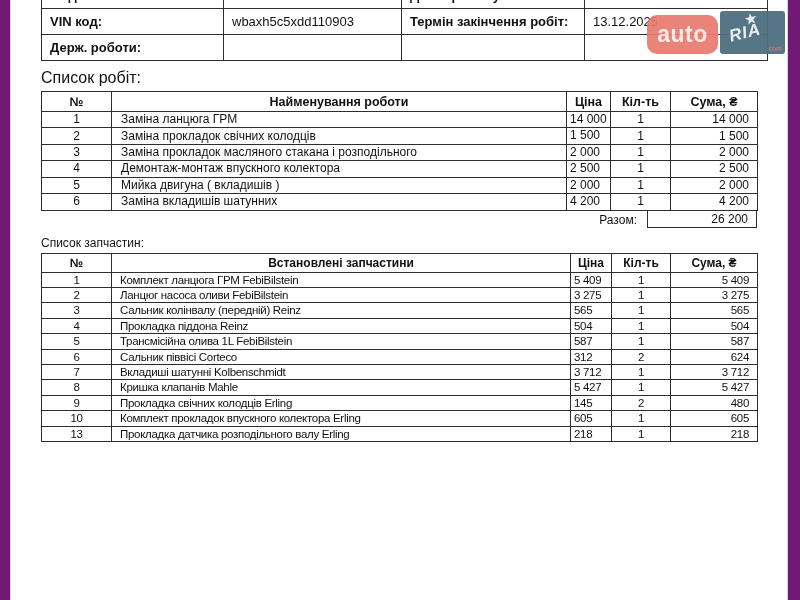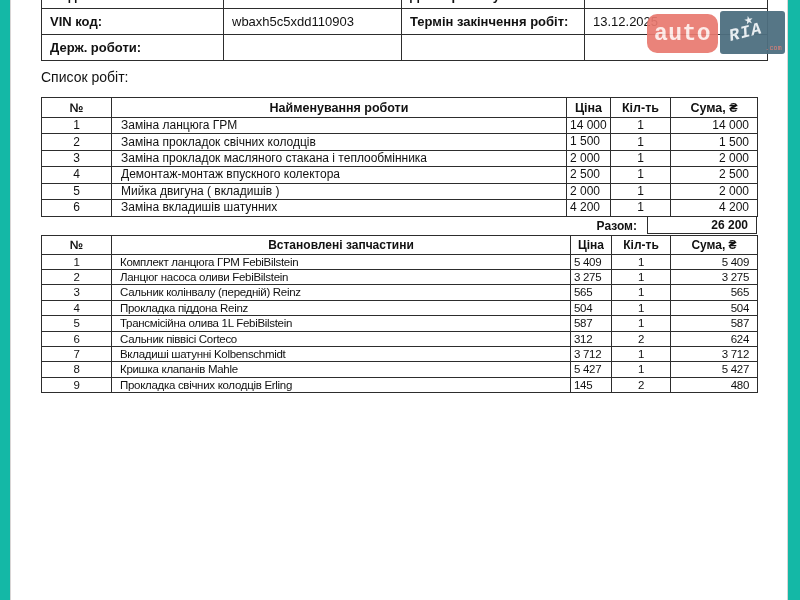--- a/index.html
+++ b/index.html
@@ -5,21 +5,21 @@
   html,body{margin:0;padding:0;}
   body{
     font-family:"Liberation Sans","DejaVu Sans",sans-serif;
     background:#e9e7e7;
     color:#111;
   }
   .stage{
     position:relative;
     width:800px;height:600px;
     overflow:hidden;
-    background:#14b8a6;
+    background:#701a75;
   }
   .page{
     position:absolute;
     left:10px; top:-18px;
     width:778px; height:700px;
     background:#ffffff;
     border-left:1px solid #d8d5d5;
     border-right:1px solid #d8d5d5;
     box-sizing:border-box;
     padding:0 0 0 30px;
@@ -30,21 +30,21 @@
   .info-table{width:726px;font-size:13px;}
   .info-table td{
     border:1.4px solid #2d2d2d;
     height:26px;
     padding:2px 8px;
     vertical-align:middle;
     white-space:nowrap;
   }
   .info-table td.lbl{font-weight:bold;}
   
-  .caption{font-size:14px;margin:8px 0 12px 0;}
+  .caption{font-size:16px;margin:8px 0 4px 0;}
   .caption2{font-size:12px;margin:7px 0 3px 0;}
   
   .grid{width:716px;}
   .grid th{
     border:1.4px solid #2d2d2d;
     font-weight:bold;text-align:center;
     padding:2px 2px;
   }
   .grid td{
     border:1.4px solid #2d2d2d;
@@ -55,42 +55,42 @@
   .works th{font-size:12.5px;height:20px;}
   .works td{line-height:1.1;}
   .works td.c-num{text-align:center;}
   .works td.c-name{padding-left:9px;margin-top:30px;}
   .works td.c-price{vertical-align:top;line-height:1.12;}
   .works td.c-qty{text-align:center;}
   .works td.c-sum{text-align:right;padding-right:8px;}
   
   .total-row{
     width:716px;display:flex;justify-content:flex-end;align-items:stretch;
-    font-size:12px;font-weight:bold;
+    font-size:12px;font-weight:normal;
   }
   .total-label{
     padding:2px 10px 2px 0;display:flex;align-items:center;
   }
   .total-cell{
     width:110px;height:17px;
     border:1.4px solid #2d2d2d;border-top:none;
     display:flex;align-items:center;justify-content:flex-end;
     padding:0 8px;box-sizing:border-box;
   }
   
   .parts{font-size:11.5px;letter-spacing:-0.3px;}
   .parts th{font-size:12px;height:18px;letter-spacing:0;}
   .parts td{line-height:1.08;padding:1px 3px;}
   .parts td.c-num{text-align:center;}
   .parts td.c-name{padding-left:8px;}
   .parts td.c-price{vertical-align:top;}
   .parts td.c-qty{text-align:center;}
   .parts td.c-sum{text-align:right;padding-right:8px;}
   
-  .logos{position:absolute;top:11px;left:647px;z-index:5;display:flex;align-items:flex-start;font-family:Liberation Mono, monospace;}
+  .logos{position:absolute;top:11px;left:647px;z-index:5;display:flex;align-items:flex-end;}
   .logo-auto{
     margin-top:3px;
     width:71px;height:39px;border-radius:10px;
     display:flex;align-items:center;justify-content:center;
     opacity:0.92;
   }
   .logo-auto span{
     color:#fdeae7;font-size:23px;font-weight:bold;letter-spacing:0.5px;
   }
   .logo-ria{
@@ -177,21 +177,21 @@
           </tr>
           <tr>
             <td class="c-num">2</td>
             <td class="c-name">Заміна прокладок свічних колодців</td>
             <td class="c-price">1 500</td>
             <td class="c-qty">1</td>
             <td class="c-sum">1 500</td>
           </tr>
           <tr>
             <td class="c-num">3</td>
-            <td class="c-name">Заміна прокладок масляного стакана і теплообмінника</td>
+            <td class="c-name">Заміна прокладок масляного стакана і розподільного</td>
             <td class="c-price">2 000</td>
             <td class="c-qty">1</td>
             <td class="c-sum">2 000</td>
           </tr>
           <tr>
             <td class="c-num">4</td>
             <td class="c-name">Демонтаж-монтаж впускного колектора</td>
             <td class="c-price">2 500</td>
             <td class="c-qty">1</td>
             <td class="c-sum">2 500</td>
@@ -210,20 +210,21 @@
             <td class="c-qty">1</td>
             <td class="c-sum">4 200</td>
           </tr>
       </tbody>
     </table>
     <div class="total-row">
       <div class="total-label">Разом:</div>
       <div class="total-cell">26 200</div>
     </div>
 
+    <div class="caption2">Список запчастин:</div>
     <table class="grid parts">
       <colgroup>
           <col style="width:70px">
           <col style="width:459px">
           <col style="width:41px">
           <col style="width:59px">
           <col style="width:87px">
         </colgroup>
       <thead>
         <tr>
@@ -290,20 +291,34 @@
             <td class="c-price">5 427</td>
             <td class="c-qty">1</td>
             <td class="c-sum">5 427</td>
           </tr>
           <tr>
             <td class="c-num">9</td>
             <td class="c-name">Прокладка свічних колодців Erling</td>
             <td class="c-price">145</td>
             <td class="c-qty">2</td>
             <td class="c-sum">480</td>
+          </tr>
+          <tr>
+            <td class="c-num">10</td>
+            <td class="c-name">Комплект прокладок впускного колектора Erling</td>
+            <td class="c-price">605</td>
+            <td class="c-qty">1</td>
+            <td class="c-sum">605</td>
+          </tr>
+          <tr>
+            <td class="c-num">13</td>
+            <td class="c-name">Прокладка датчика розподільного валу Erling</td>
+            <td class="c-price">218</td>
+            <td class="c-qty">1</td>
+            <td class="c-sum">218</td>
           </tr>
       </tbody>
     </table>
 
   </div>
 
   <div class="logos">
     <div class="logo-auto" style="background: rgb(233, 121, 111);">
       <span>auto</span>
     </div>

